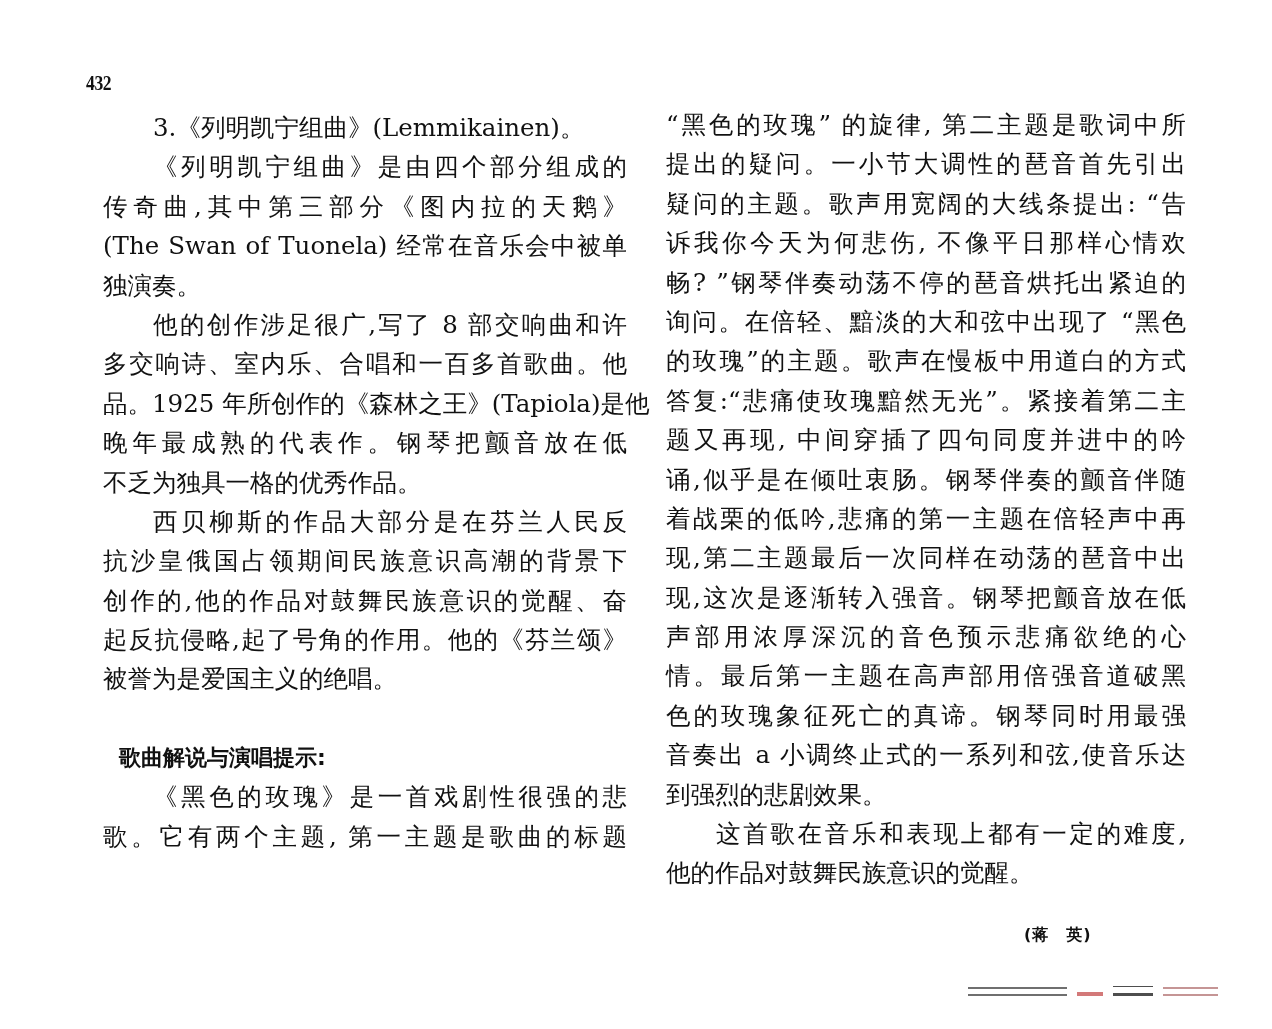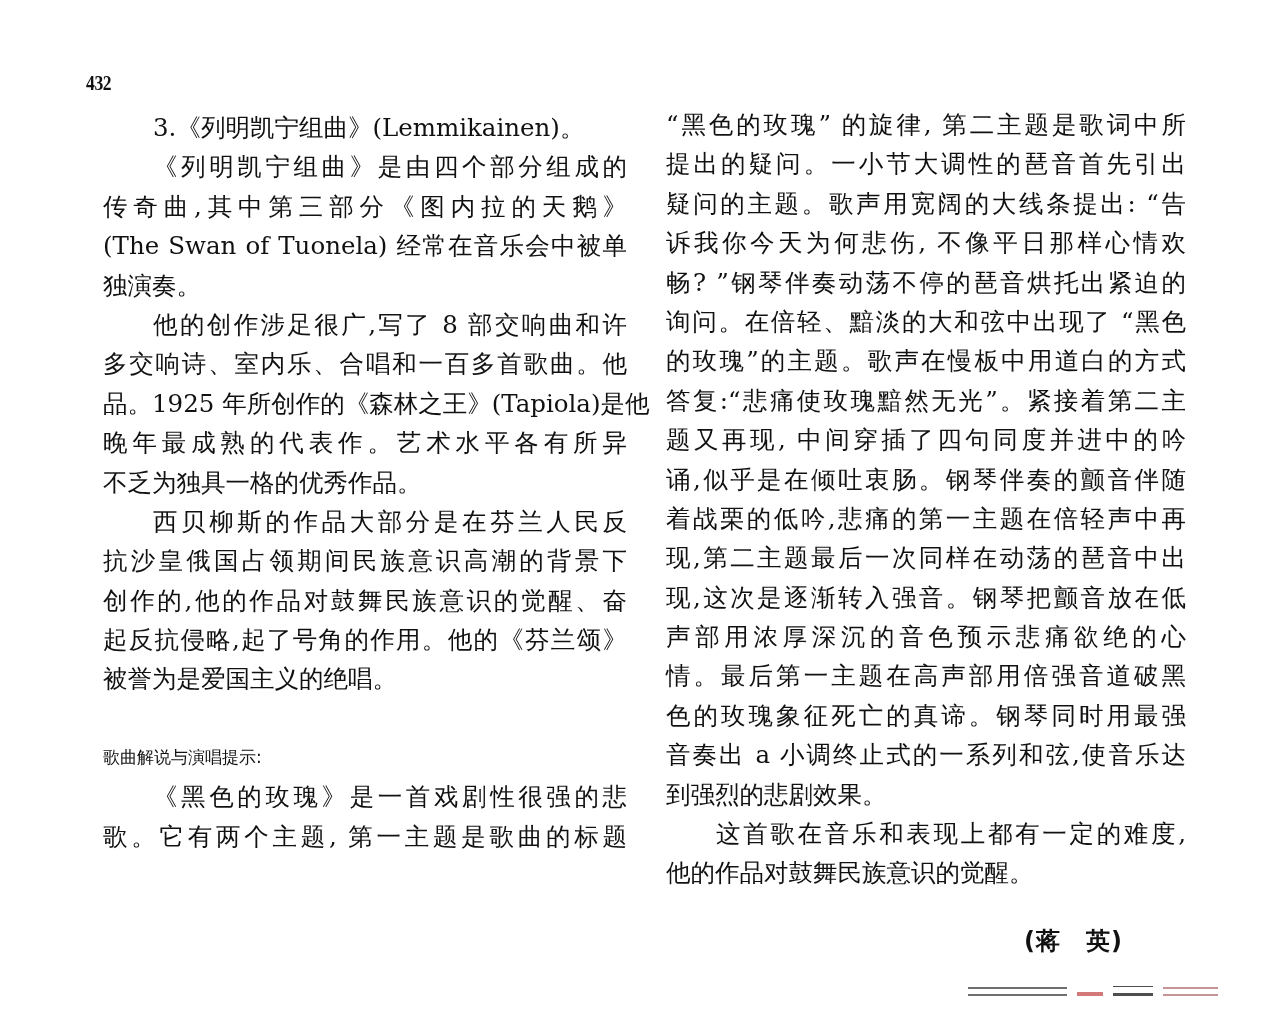--- a/index.html
+++ b/index.html
@@ -50,32 +50,33 @@
       overflow: visible;
     }
     .line.short {
       text-align-last: left;
     }
     .line.indent {
       padding-left: 50px;
     }
     .heading {
       font-family: "DejaVu Sans", "Liberation Sans", sans-serif;
-      font-weight: normal;
-      font-size: 17px;
+      font-weight: bold;
+      font-size: 22px;
       text-align-last: left;
+      margin-left: 16px;
     }
     .gap {
       height: 39px;
     }
     .signature {
       position: absolute;
       left: 1024px;
       top: 925px;
-      font-size: 24px;
+      font-size: 16px;
       font-weight: bold;
       font-family: "DejaVu Sans", "Liberation Sans", sans-serif;
       letter-spacing: 1px;
     }
     .watermark {
       position: absolute;
       left: 968px;
       top: 986px;
       width: 250px;
       height: 10px;
@@ -119,21 +120,21 @@
 
 <div class="column col-left">
   <span class="line indent short">3.《列明凯宁组曲》(Lemmikainen)。</span>
   <span class="line indent">《列明凯宁组曲》是由四个部分组成的</span>
   <span class="line">传奇曲,其中第三部分《图内拉的天鹅》</span>
   <span class="line">(The Swan of Tuonela) 经常在音乐会中被单</span>
   <span class="line short">独演奏。</span>
   <span class="line indent">他的创作涉足很广,写了 8 部交响曲和许</span>
   <span class="line">多交响诗、室内乐、合唱和一百多首歌曲。他</span>
   <span class="line">品。1925 年所创作的《森林之王》(Tapiola)是他</span>
-  <span class="line">晚年最成熟的代表作。艺术水平各有所异</span>
+  <span class="line">晚年最成熟的代表作。钢琴把颤音放在低</span>
   <span class="line short">不乏为独具一格的优秀作品。</span>
   <span class="line indent">西贝柳斯的作品大部分是在芬兰人民反</span>
   <span class="line">抗沙皇俄国占领期间民族意识高潮的背景下</span>
   <span class="line">创作的,他的作品对鼓舞民族意识的觉醒、奋</span>
   <span class="line">起反抗侵略,起了号角的作用。他的《芬兰颂》</span>
   <span class="line short">被誉为是爱国主义的绝唱。</span>
   <div class="gap"></div>
   <span class="line heading">歌曲解说与演唱提示:</span>
   <span class="line indent">《黑色的玫瑰》是一首戏剧性很强的悲</span>
   <span class="line">歌。它有两个主题, 第一主题是歌曲的标题</span>

